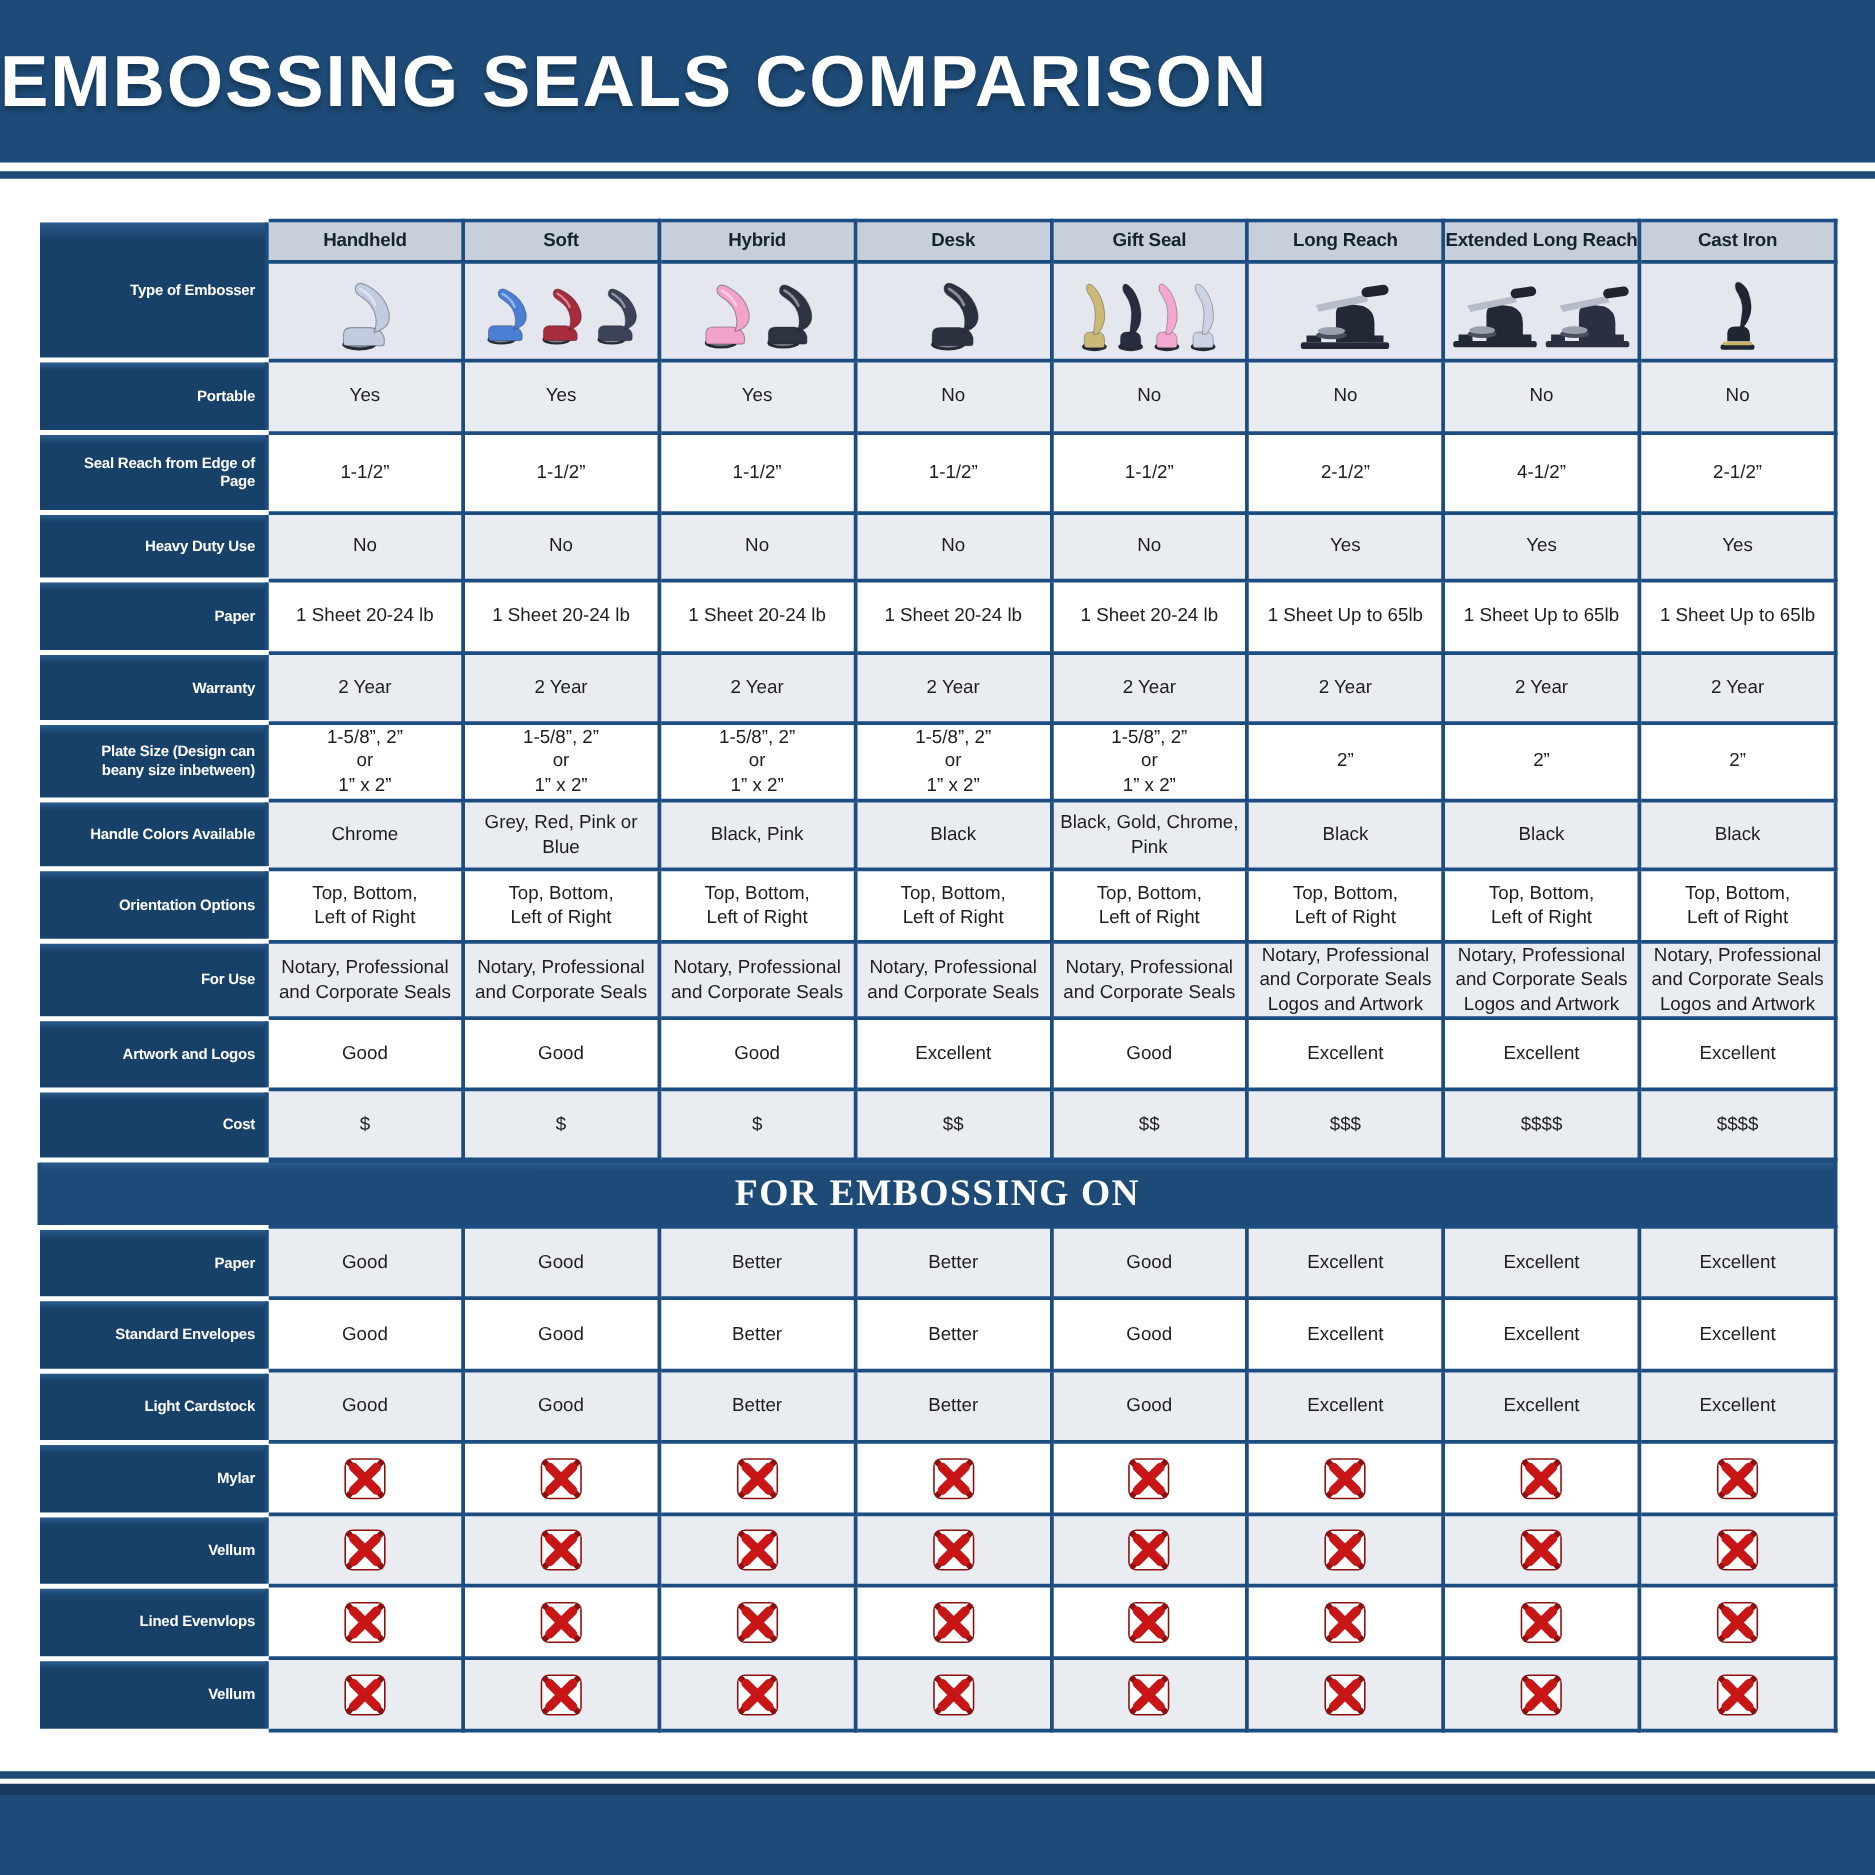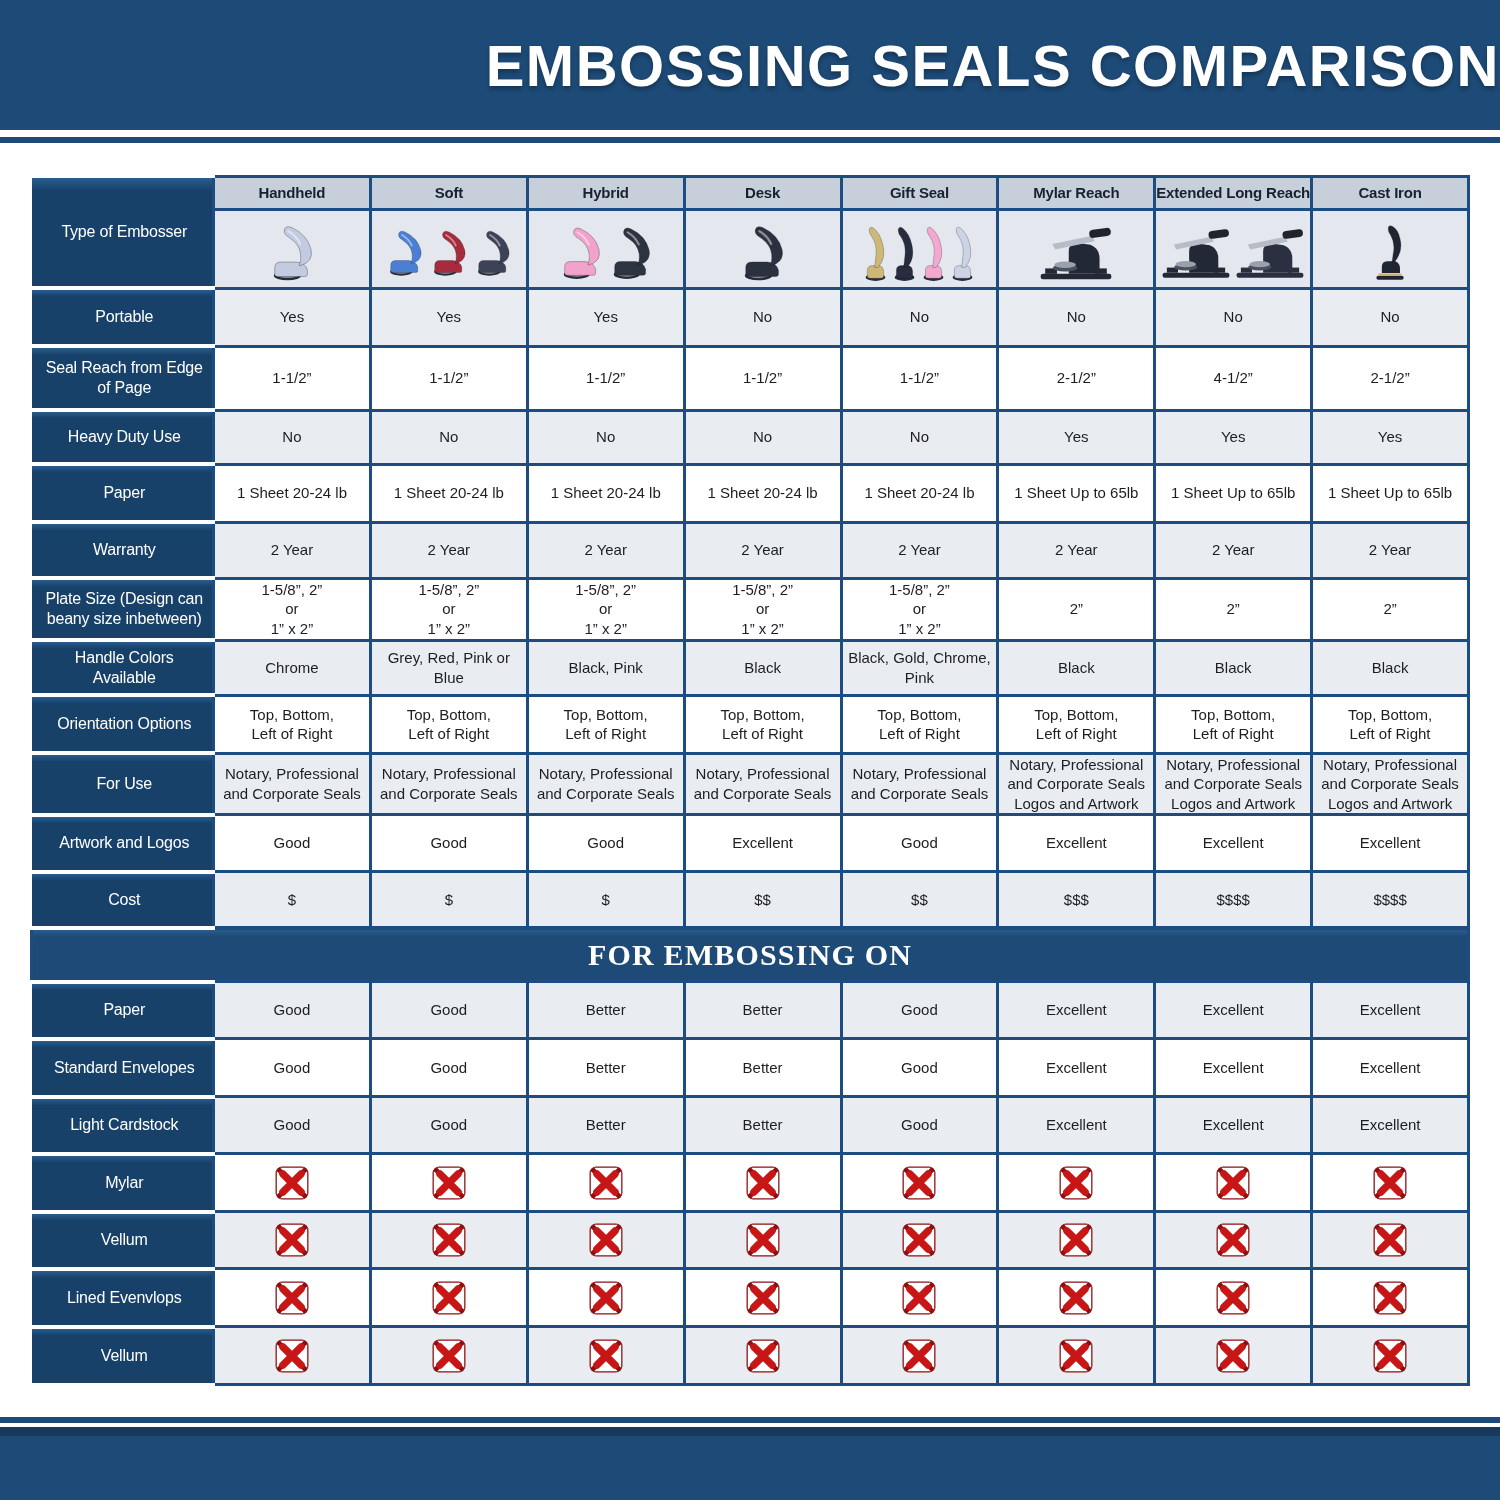--- a/index.html
+++ b/index.html
@@ -3,28 +3,28 @@
 <meta charset="utf-8">
 <style>
   :root{
     --navy:#1d4a76; --navy2:#174169; --border:#1d4d80;
     --colhead:#c6cfda; --alt:#e9edf2; --imgbg:#e4e8ee;
     --xred:#c81616; --xdark:#8e0f0f;
   }
   *{box-sizing:border-box}
   body{margin:0;width:1500px;height:1500px;background:#fff;overflow:hidden;
        font-family:"Liberation Sans",sans-serif;}
-  .top-banner{height:130px;background:var(--navy);display:flex;align-items:center;justify-content:flex-end}
+  .top-banner{height:130px;background:var(--navy);display:flex;align-items:center;justify-content:flex-start}
   .top-banner h1{margin:0;color:#fff;font-size:58px;font-weight:700;letter-spacing:1.5px;
        text-shadow:0 3px 4px rgba(0,0,0,.28);white-space:nowrap}
   .rule{height:6px;background:var(--navy);margin-top:7px}
   table{border-collapse:collapse;width:1440px;margin:31px auto 0;table-layout:fixed}
   th,td{padding:0}
   .rowhead{background:linear-gradient(180deg,#2a5c8d 0,var(--navy2) 12%,var(--navy2) 100%);
-       color:#fff;font-size:16px;font-weight:400;text-align:center;vertical-align:middle;
+       color:#fff;font-size:12px;font-weight:700;text-align:right;vertical-align:middle;
        padding:2px 8px 2px 13px;line-height:1.22;letter-spacing:-.2px;
        border-top:4px solid #fff;border-bottom:4px solid #fff;border-right:3px solid var(--border)}
   .colhead{background:var(--colhead);color:#17222f;font-size:15px;font-weight:700;
        text-align:center;vertical-align:middle;border:3px solid var(--border);
        white-space:nowrap;overflow:hidden;letter-spacing:-.2px}
   .imgcell{background:var(--imgbg);border:3px solid var(--border);vertical-align:bottom}
   .imgwrap{display:flex;align-items:flex-end;justify-content:center;gap:2px;padding:3px 1px 5px}
   .cell{border:3px solid var(--border);text-align:center;vertical-align:middle;
        font-size:15px;color:#1c1e22;white-space:pre-line;line-height:1.3}
   tr.gray .cell{background:var(--alt)}
@@ -50,21 +50,21 @@
       <col style="width:182px">
     </colgroup>
   <tbody id="cmp-body">
       <tr style="height: 33px;">
         <th class="rowhead" rowspan="2">Type of Embosser</th>
         <th class="colhead">Handheld</th>
         <th class="colhead">Soft</th>
         <th class="colhead">Hybrid</th>
         <th class="colhead">Desk</th>
         <th class="colhead">Gift Seal</th>
-        <th class="colhead">Mylar Reach</th>
+        <th class="colhead">Long Reach</th>
         <th class="colhead">Extended Long Reach</th>
         <th class="colhead">Cast Iron</th>
       </tr>
       <tr style="height: 79px;">
         <td class="imgcell">
           <div class="imgwrap">
             <svg width="54" height="58" viewBox="0 0 56 64">
       <ellipse cx="23" cy="57" rx="15" ry="5.2" fill="#262b36"></ellipse>
       <ellipse cx="23" cy="55.2" rx="13.5" ry="4.4" fill="#8e93a0"></ellipse>
       <path d="M9 56 L9 48 Q9 42 16 42 L33 42 Q43 43 45 51 L45 56 Q45 58 42 58 L12 58 Q9 58 9 56 Z" fill="#c2cbe0" stroke="rgba(18,22,32,.35)" stroke-width="1"></path>

